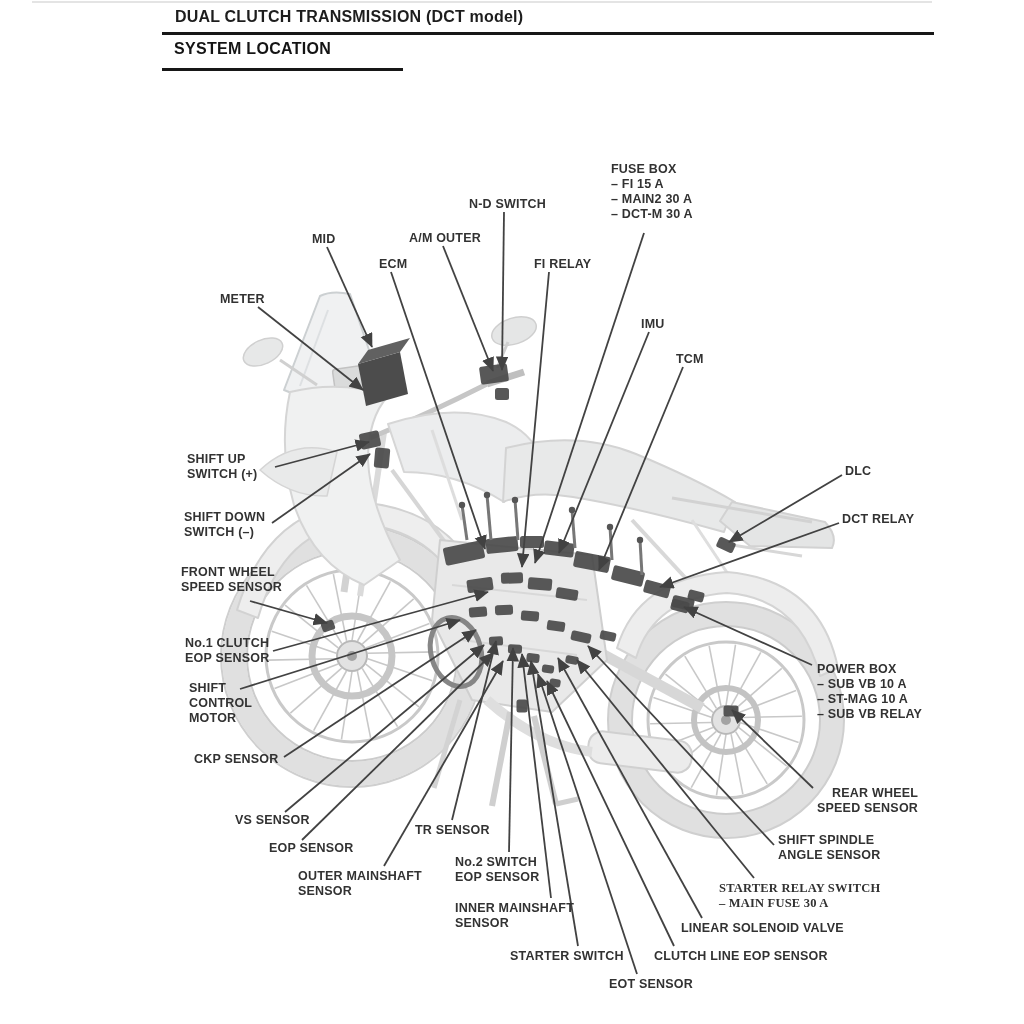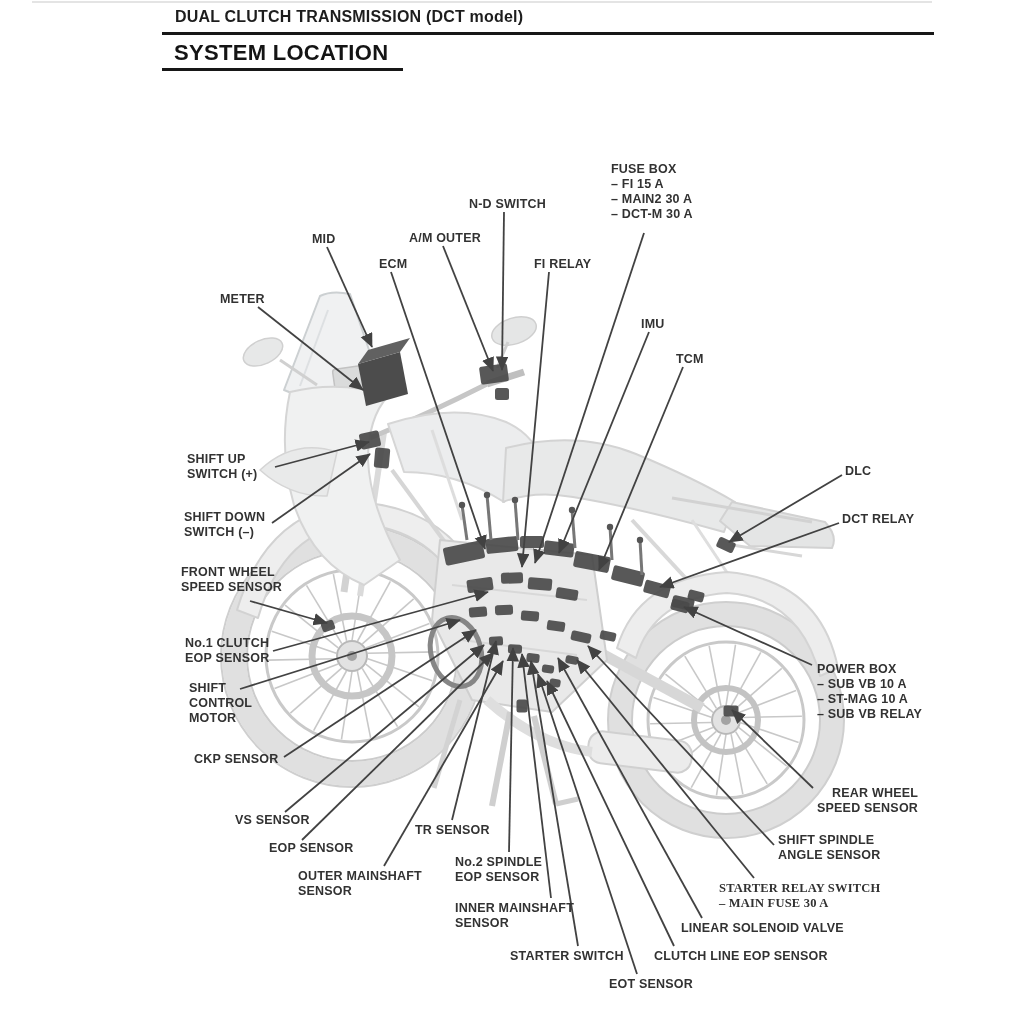--- a/index.html
+++ b/index.html
@@ -2,21 +2,21 @@
 <html><head>
 <meta charset="utf-8">
 <style>
   html,body{margin:0;padding:0;background:#ffffff;}
   .page{position:relative;width:1024px;height:1024px;background:#ffffff;overflow:hidden;
         font-family:"Liberation Sans",sans-serif;margin-left:32px;}
   .scan-artifact-top{position:absolute;left:0;top:1px;width:900px;height:2px;background:#e4e4e4;}
   .section-title{position:absolute;left:143px;top:8px;font-size:16px;font-weight:bold;
         color:#1d1d1d;letter-spacing:.2px;white-space:nowrap;}
   .rule-top{position:absolute;left:130px;top:32px;width:772px;height:3px;background:#171717;}
-  .page-title{position:absolute;left:142px;top:40px;margin:0;font-size:22px;font-weight:bold;
+  .page-title{position:absolute;left:142px;top:40px;margin:0;font-size:16px;font-weight:bold;
         color:#141414;letter-spacing:.3px;white-space:nowrap;}
   .rule-title{position:absolute;left:130px;top:68px;width:241px;height:3px;background:#171717;}
   .diagram{position:absolute;left:0;top:0;width:1024px;height:1024px;}
   #diagram-svg{position:absolute;left:0;top:0;}
   #labels-layer{position:absolute;left:0;top:0;width:100%;height:100%;pointer-events:none;}
   .callout{position:absolute;font-size:12.5px;font-weight:bold;line-height:15px;
         color:#323232;white-space:nowrap;letter-spacing:.2px;}
 </style>
 </head>
 <body>
@@ -308,21 +308,21 @@
           <div>EOP SENSOR</div>
         </div>
         <div class="callout" style="left: 266px; top: 869px;">
           <div>OUTER MAINSHAFT</div>
           <div>SENSOR</div>
         </div>
         <div class="callout" style="left: 383px; top: 823px;">
           <div>TR SENSOR</div>
         </div>
         <div class="callout" style="left: 423px; top: 855px;">
-          <div>No.2 SPINDLE</div>
+          <div>No.2 SWITCH</div>
           <div>EOP SENSOR</div>
         </div>
         <div class="callout" style="left: 423px; top: 901px;">
           <div>INNER MAINSHAFT</div>
           <div>SENSOR</div>
         </div>
         <div class="callout" style="left: 478px; top: 949px;">
           <div>STARTER SWITCH</div>
         </div>
         <div class="callout" style="left: 577px; top: 977px;">

